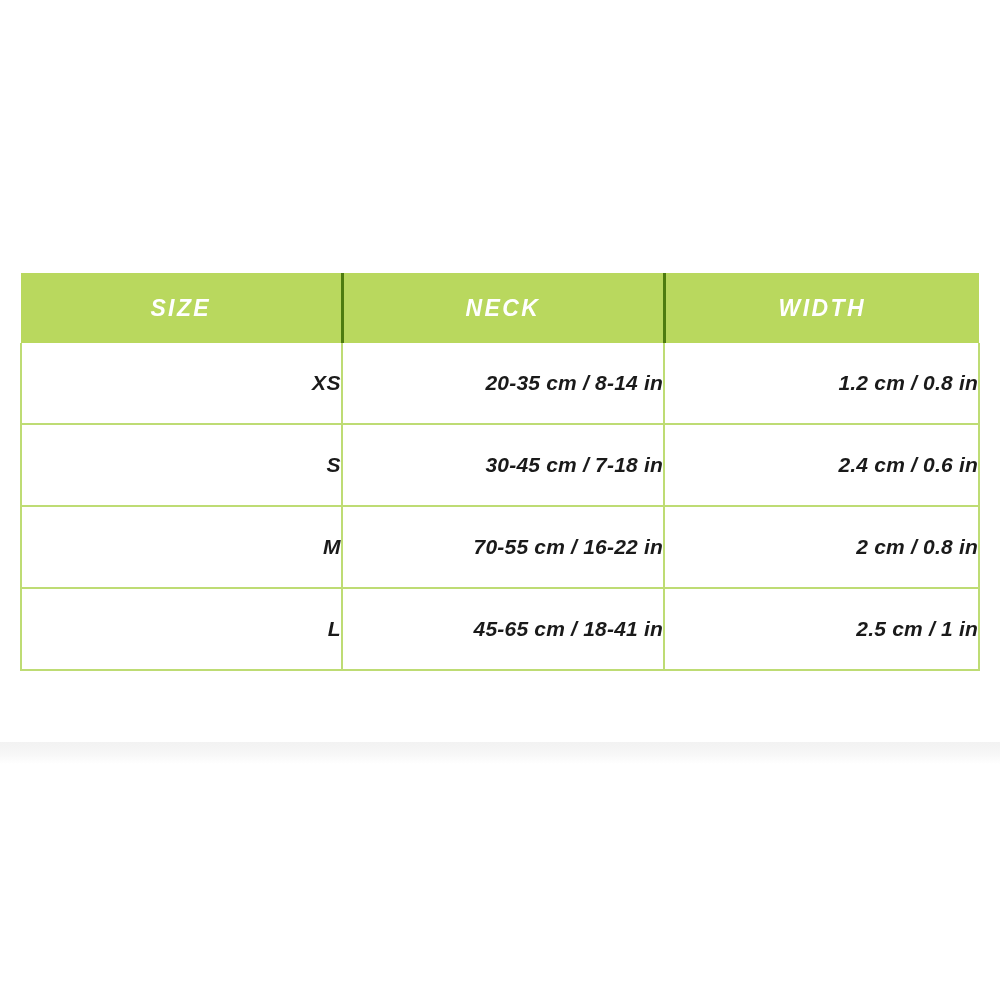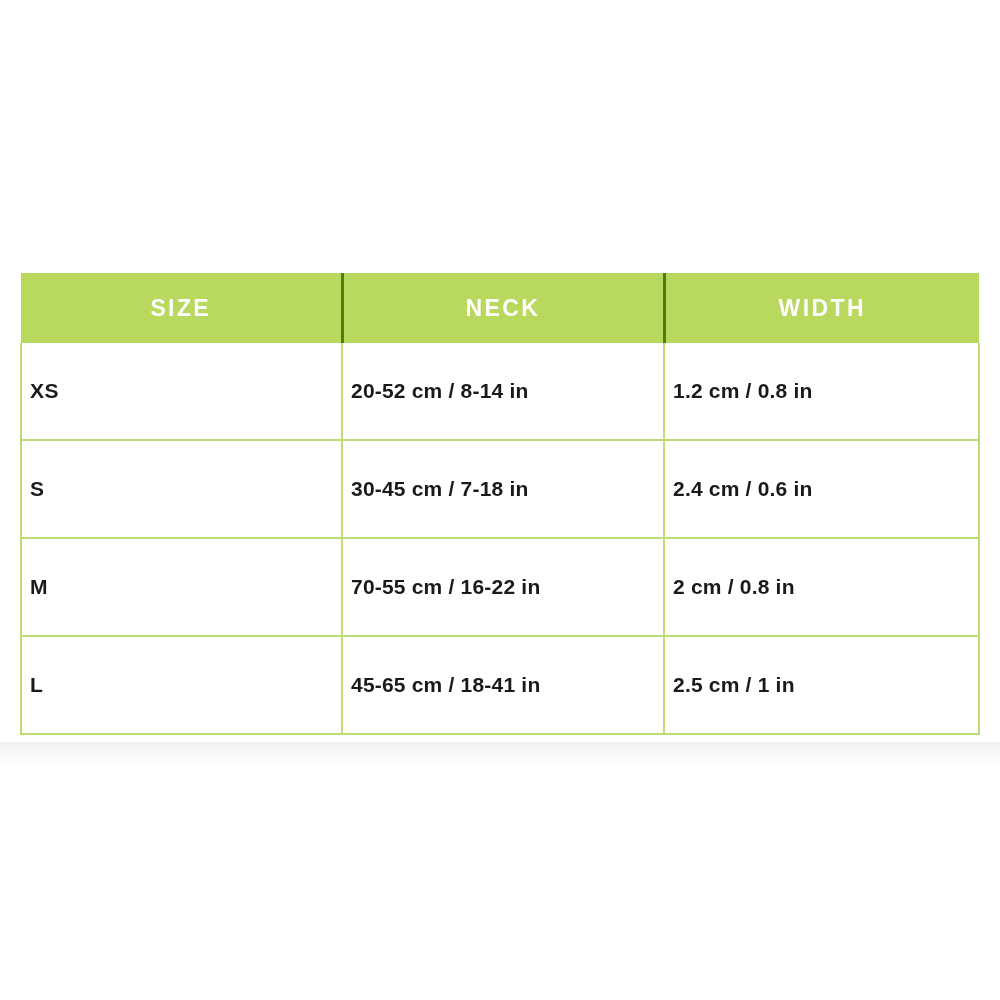--- a/index.html
+++ b/index.html
@@ -13,20 +13,21 @@
     font-family: "Liberation Sans", sans-serif;
     overflow: hidden;
     position: relative;
   }
 
   #size-chart-wrap {
     position: absolute;
     left: 20px;
     top: 273px;
     width: 825px;
+    font-style: italic;
   }
 
   table.size-chart {
     width: 958px;
     border-collapse: collapse;
     table-layout: fixed;
   }
 
   table.size-chart col.col-size  { width: 321px; }
   table.size-chart col.col-neck  { width: 322px; }
@@ -49,23 +50,23 @@
     font-stretch: condensed;
   }
   thead tr.chart-head-row th:first-child {
     border-left: none;
   }
 
   
   tbody tr.chart-row td {
     height: 80px;
     background: #ffffff;
-    text-align: left;
+    text-align: right;
     vertical-align: middle;
-    padding: 8px;
+    padding: 0;
     border: 2px solid #bedc74;
     color: #1a1a1a;
   }
   tbody tr.chart-row td:first-child {
     border-left: 2px solid #bedc74;
   }
   tbody tr.chart-row:first-child td {
     border-top: none;
   }
 
@@ -103,21 +104,21 @@
     <thead>
       <tr class="chart-head-row">
         <th>SIZE</th>
         <th>NECK</th>
         <th>WIDTH</th>
       </tr>
     </thead>
     <tbody>
       <tr class="chart-row">
         <td class="cell-size">XS</td>
-        <td class="cell-measure">20-52 cm / 8-14 in</td>
+        <td class="cell-measure">20-35 cm / 8-14 in</td>
         <td class="cell-measure">1.2 cm / 0.8 in</td>
       </tr>
       <tr class="chart-row">
         <td class="cell-size">S</td>
         <td class="cell-measure">30-45 cm / 7-18 in</td>
         <td class="cell-measure">2.4 cm / 0.6 in</td>
       </tr>
       <tr class="chart-row">
         <td class="cell-size">M</td>
         <td class="cell-measure">70-55 cm / 16-22 in</td>

